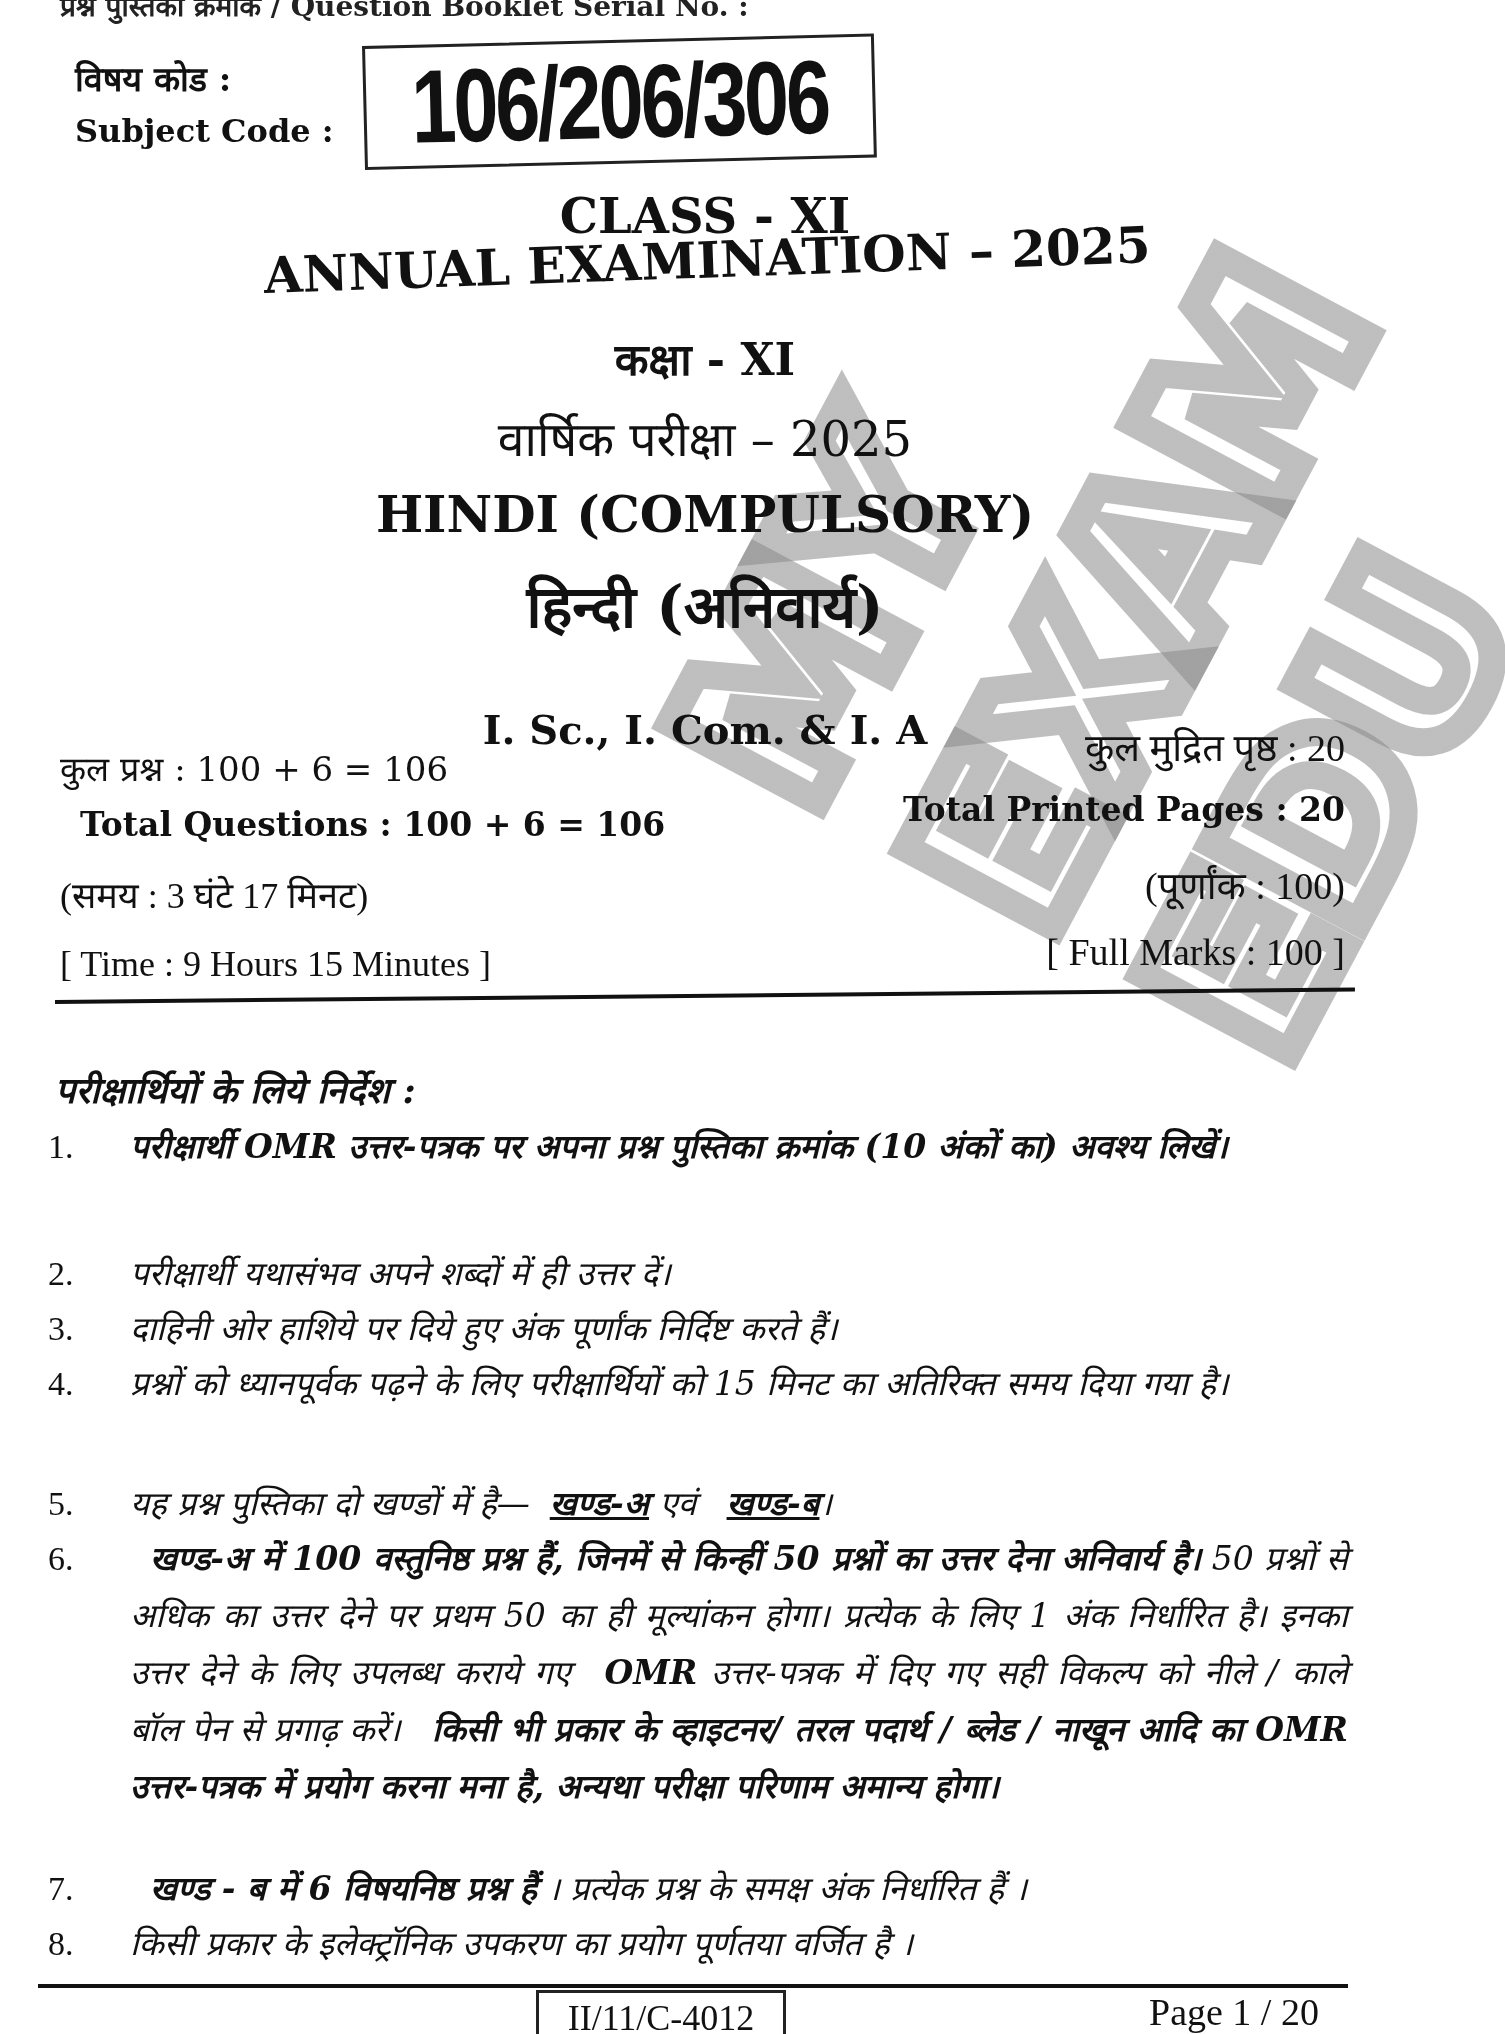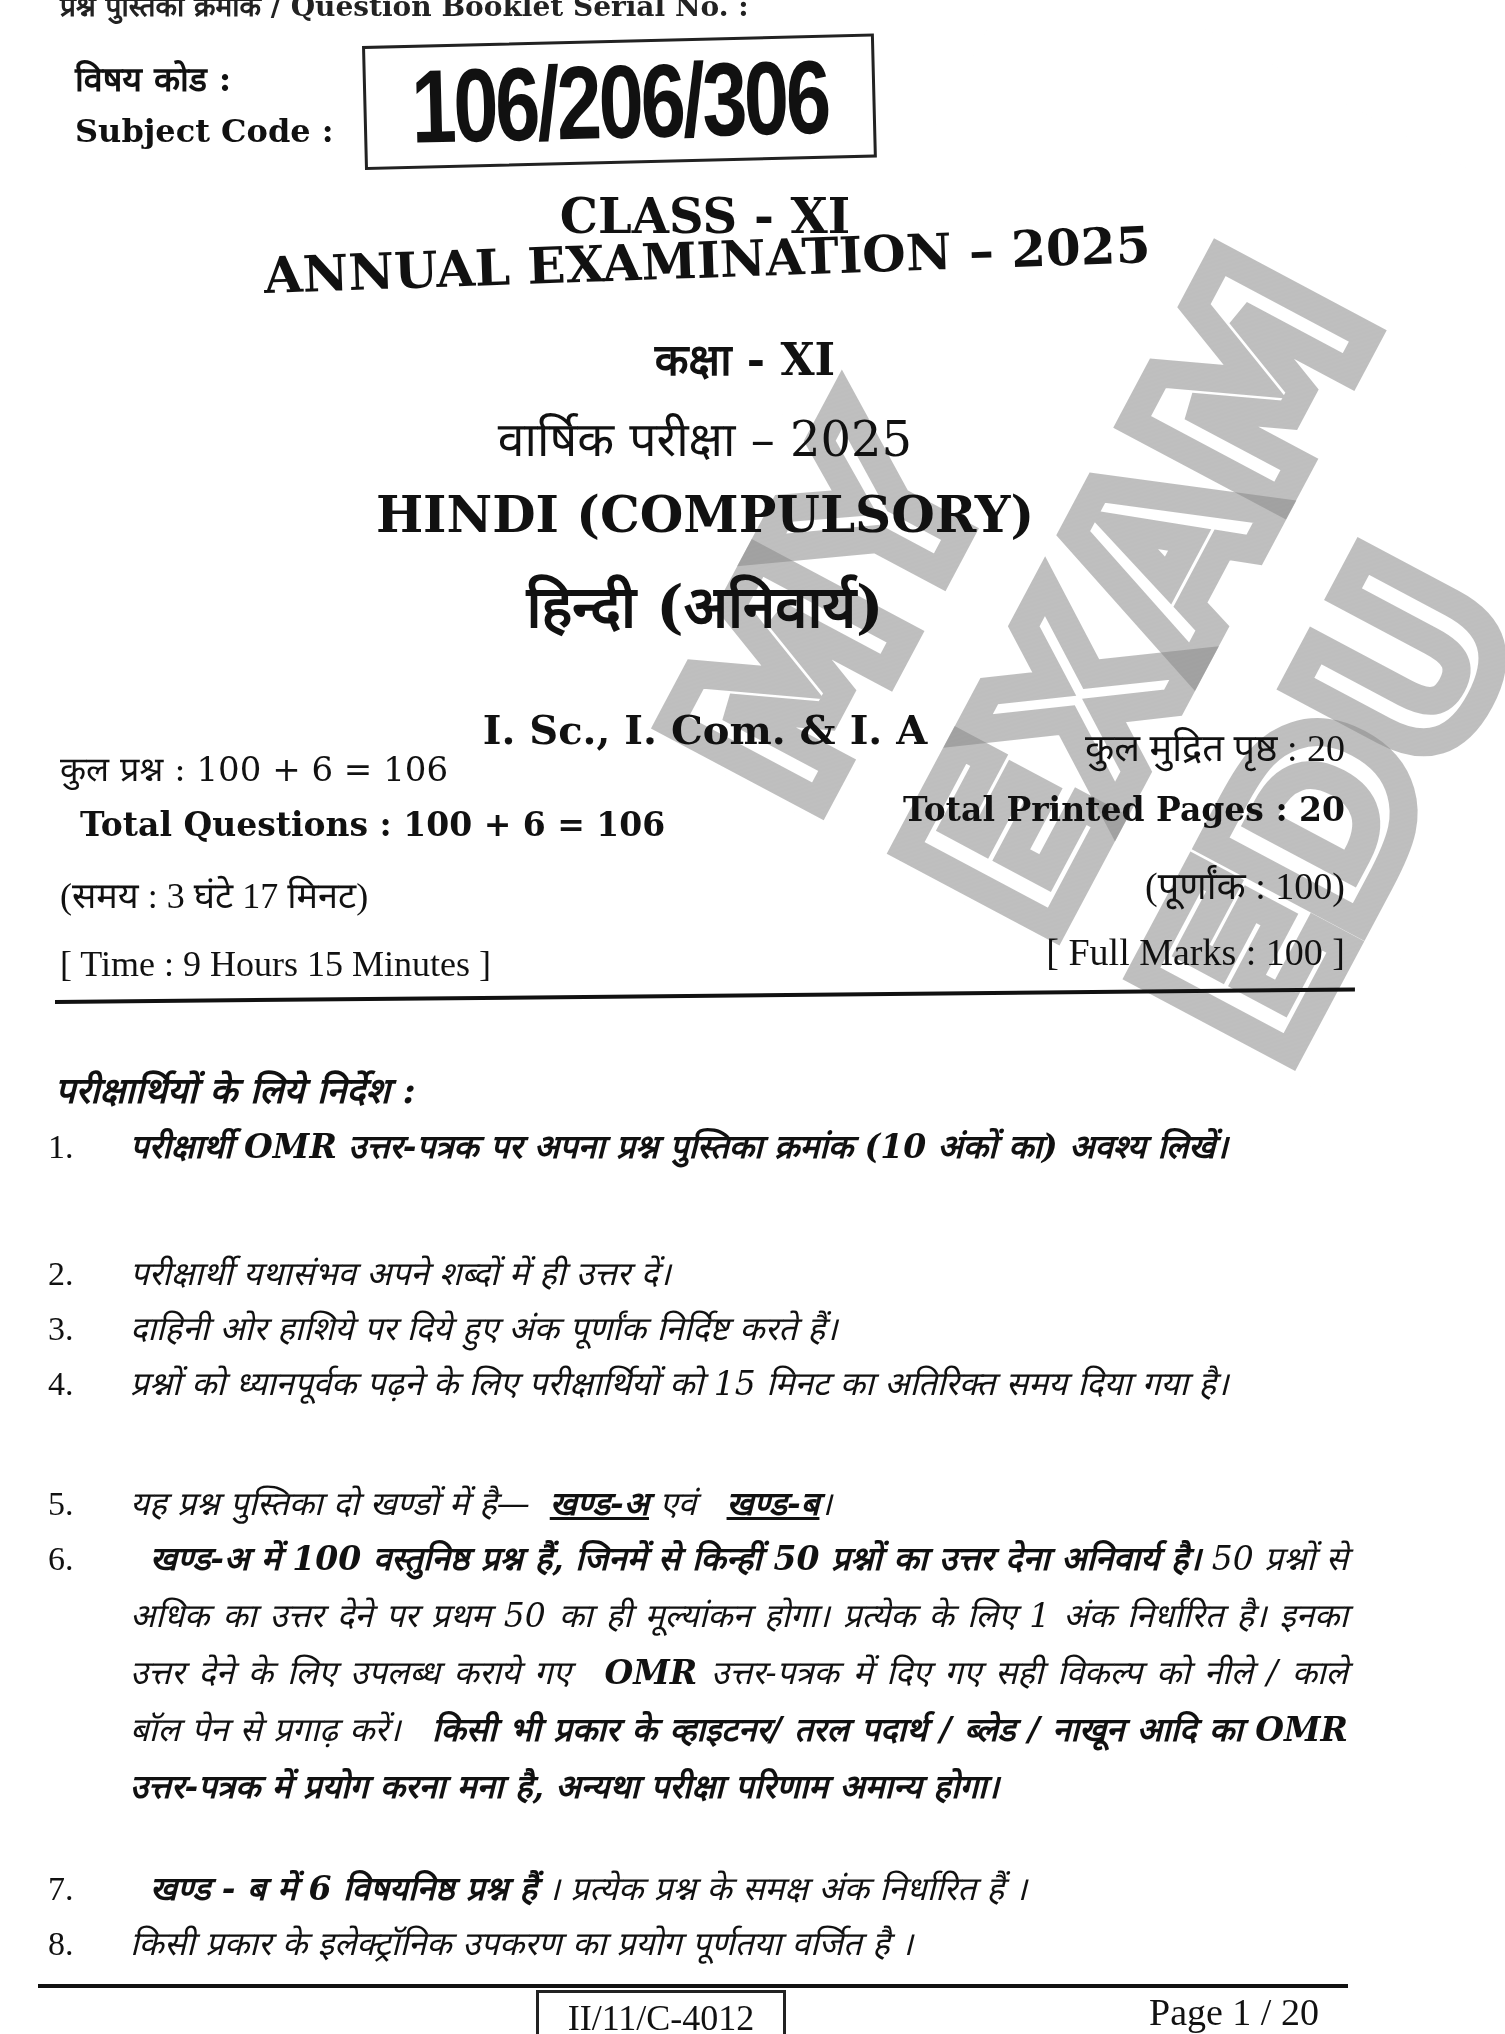--- a/index.html
+++ b/index.html
@@ -22,21 +22,21 @@
     display:flex; align-items:center; justify-content:center;
   }
   .code-text {
     font-family:"Liberation Sans", sans-serif; font-weight:bold;
     font-size:104px; letter-spacing:-4px;
     transform:scaleX(0.78); display:inline-block; line-height:1;
   }
   .center { left:0; width:1410px; text-align:center; }
   .class-en { top:188px; font-size:48px; font-weight:bold; }
   .annual { top:246px; left:265px; font-size:50px; font-weight:bold; transform:rotate(-2deg); transform-origin:left bottom; }
-  .class-hi { top:328px; font-size:44px; font-weight:bold;margin-left:40px; }
+  .class-hi { top:328px; font-size:44px; font-weight:bold; }
   .varshik { top:405px; font-size:48px; font-weight:normal; }
   .hindi-en { top:485px; font-size:50px; font-weight:bold; }
   .hindi-hi { top:565px; font-size:58px; font-weight:bold; }
   .streams { top:664px; font-size:40px; font-weight:bold;margin-top:42px; }
 
   .left-col { left:60px; }
   .right-col { right:160px; text-align:right; }
   .meta { font-size:34px;text-align:right; }
   .meta.b { font-weight:bold; font-size:33px; }
 

